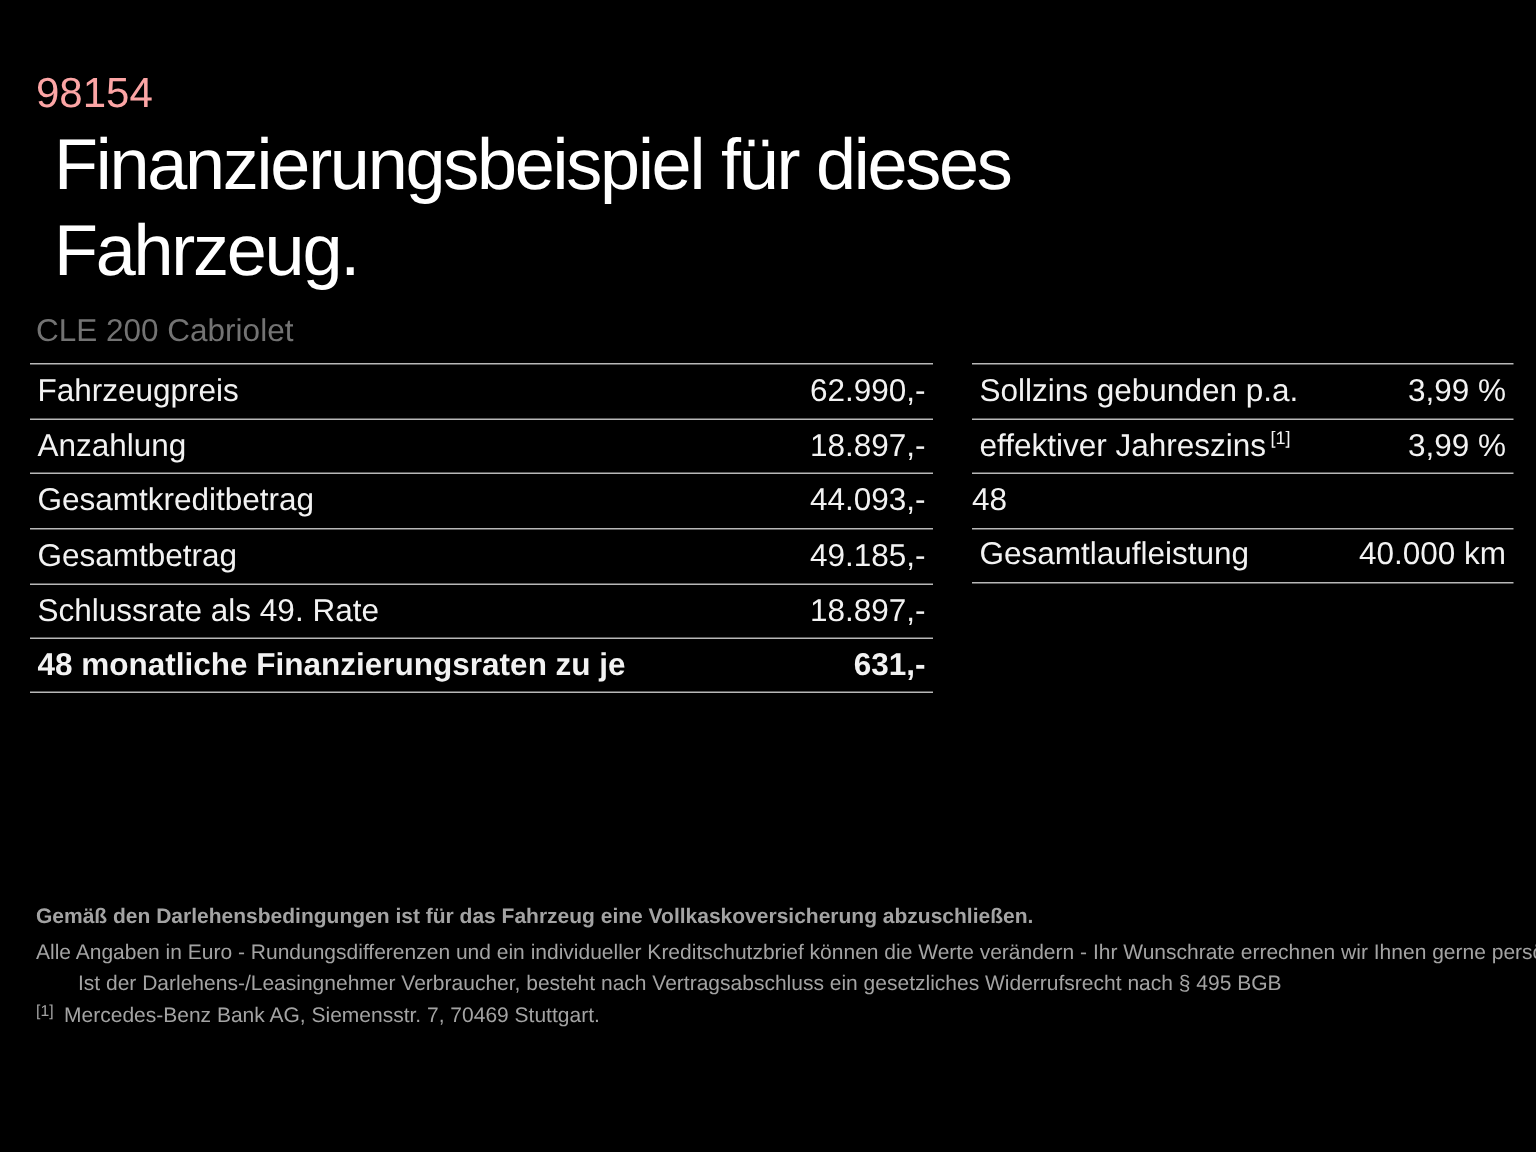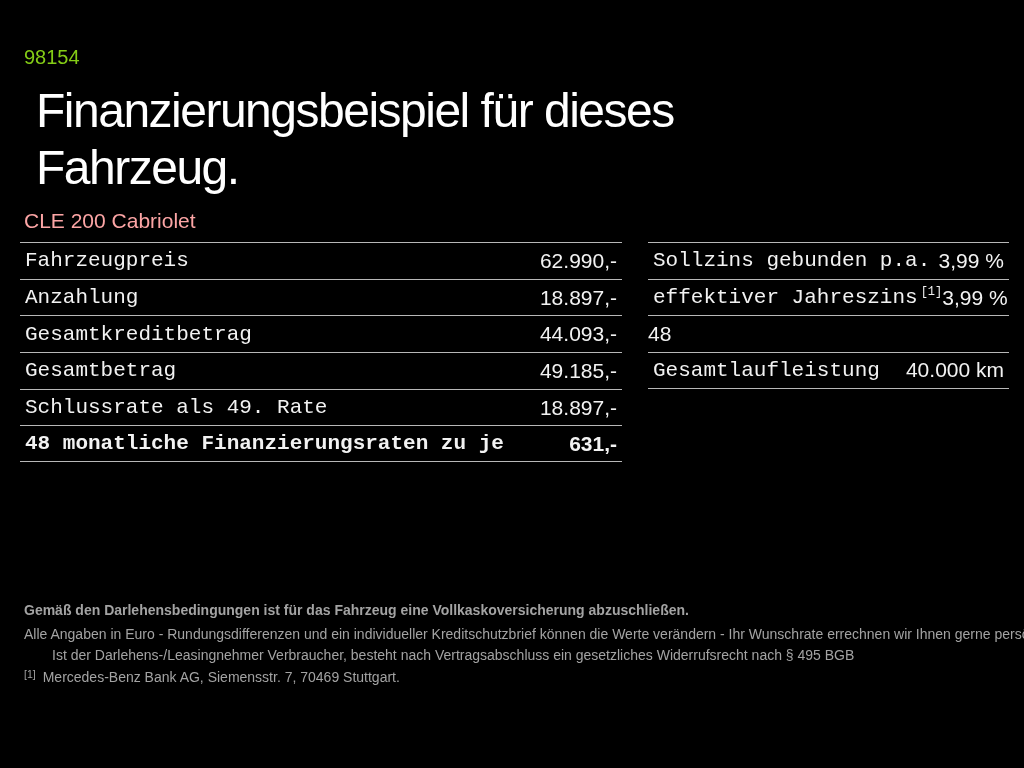--- a/index.html
+++ b/index.html
@@ -7,55 +7,55 @@
   body {
     position: relative;
     background: #000000;
     color: #f2f2f2;
     font-family: "Liberation Sans", sans-serif;
     overflow: hidden;
   }
   .stock-number {
     position: absolute;
     left: 24px; top: 46px;
-    font-size: 20px;
-    color: #84cc16;
+    font-size: 28px;
+    color: #fca5a5;
   }
   .page-title {
     position: absolute;
     left: 36px; top: 82px;
     font-size: 48px;
     letter-spacing: -1.5px;
     line-height: 57px;
     max-width: 700px;
     color: #ffffff;
     font-weight: 400;
   }
   .model-name {
     position: absolute;
     left: 24px; top: 209px;
     font-size: 21px;
-    color: #fca5a5;
+    color: #737373;
   }
   .fin-table {
     position: absolute;
     top: 242px;
   }
   .fin-table.left  { left: 20px;  width: 602px; }
   .fin-table.right { left: 648px; width: 361px; }
   .fin-row {
     display: flex;
     justify-content: space-between;
     align-items: center;
     height: 36.7px;
     border-top: 1px solid #b8b8b8;
     font-size: 21px;
   }
   .fin-table .fin-row:last-child { border-bottom: 1px solid #b8b8b8; }
-  .fin-row .lbl { padding-left: 5px; white-space: nowrap; font-family: Liberation Mono, monospace; }
+  .fin-row .lbl { padding-left: 5px; white-space: nowrap; }
   .fin-row .val { padding-right: 5px; white-space: nowrap; text-align: right; }
   .fin-row.bold { font-weight: 700; justify-content: space-between; }
   .fin-row sup {
     font-size: 12px;
     vertical-align: super;
     line-height: 0;
     margin-left: 3px;
   }
   .footer { position: absolute; left: 24px; width: 980px; }
   .footer-line { position: absolute; white-space: nowrap; font-size: 14px; color: #a3a3a3; }

